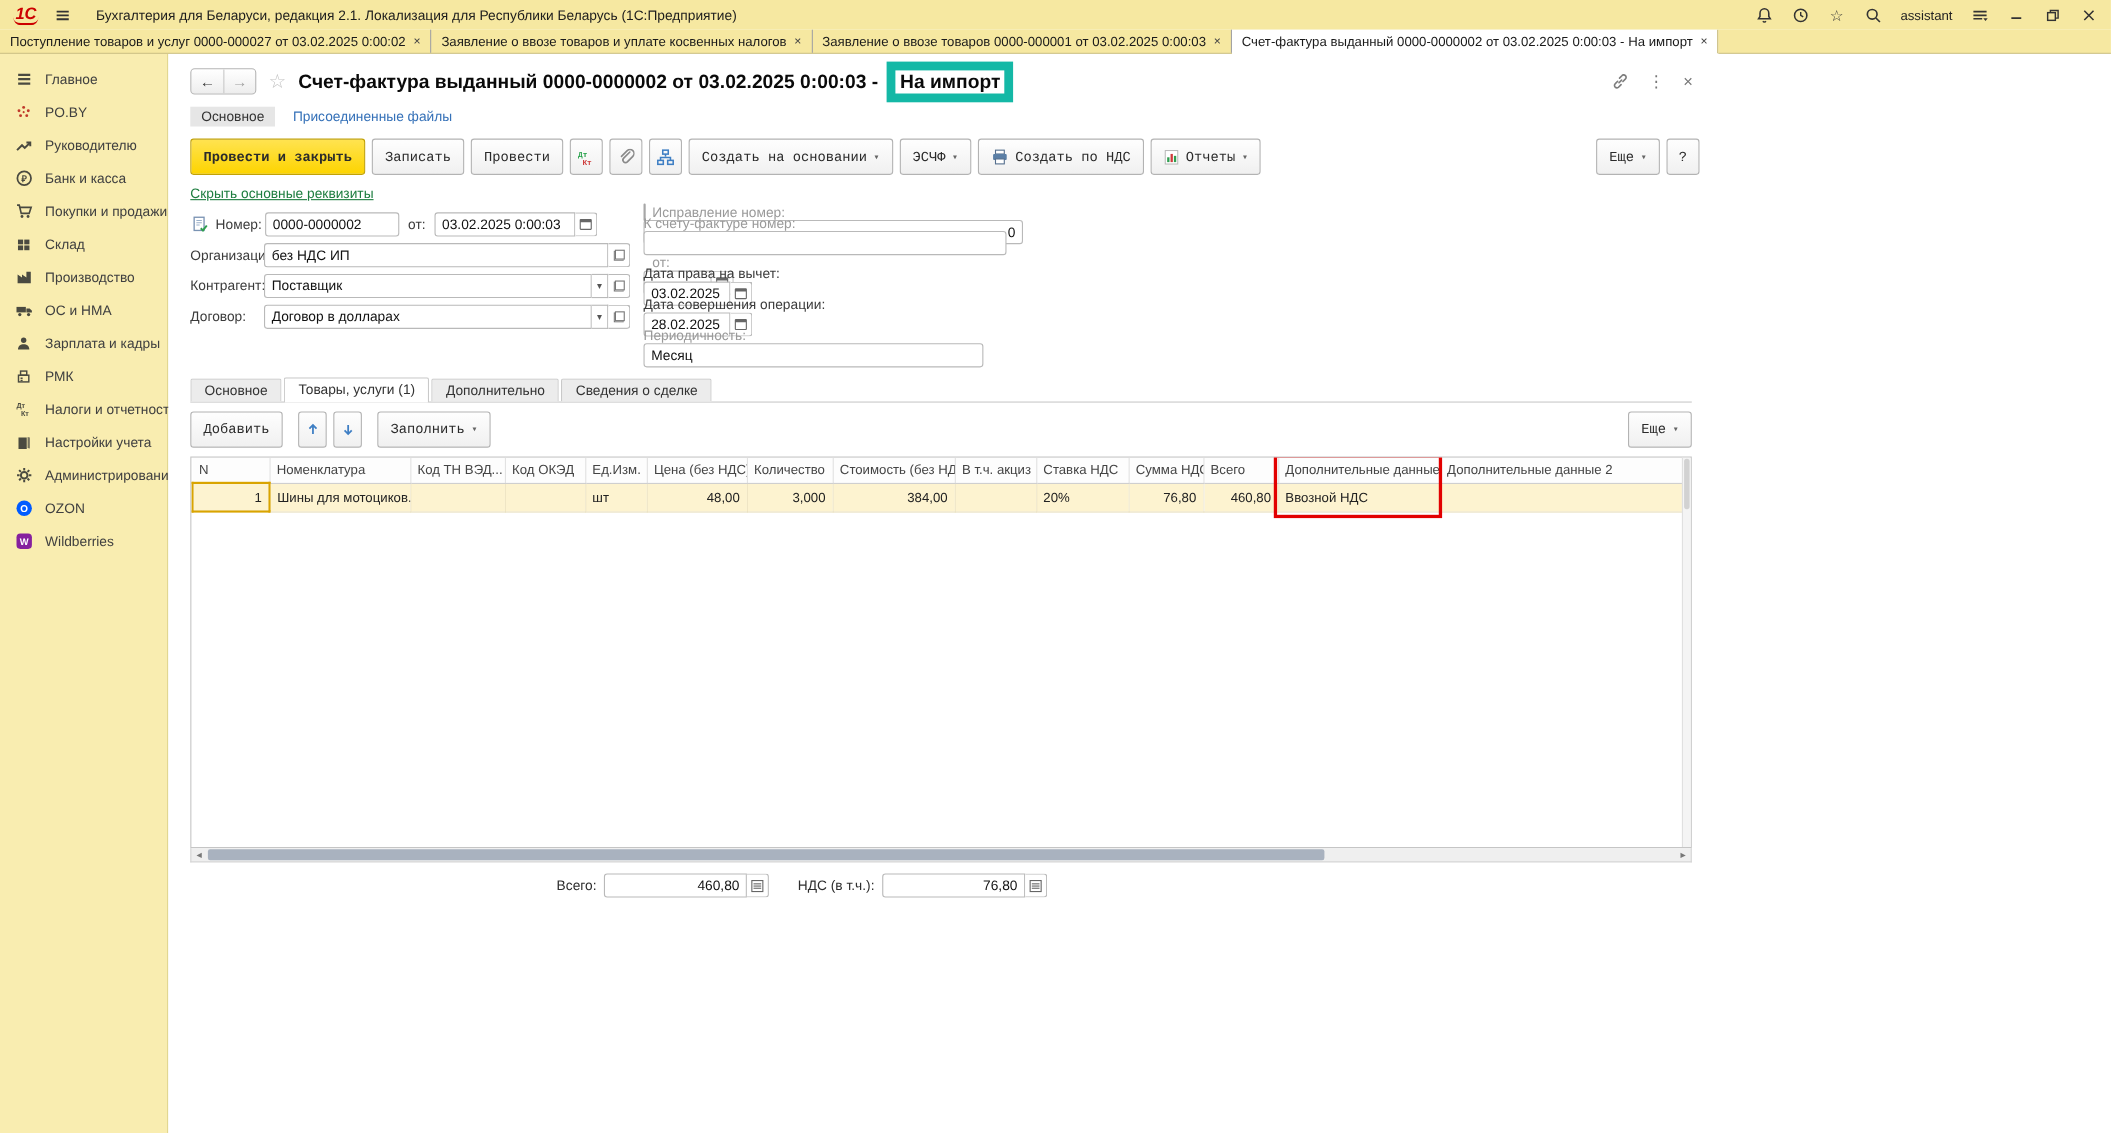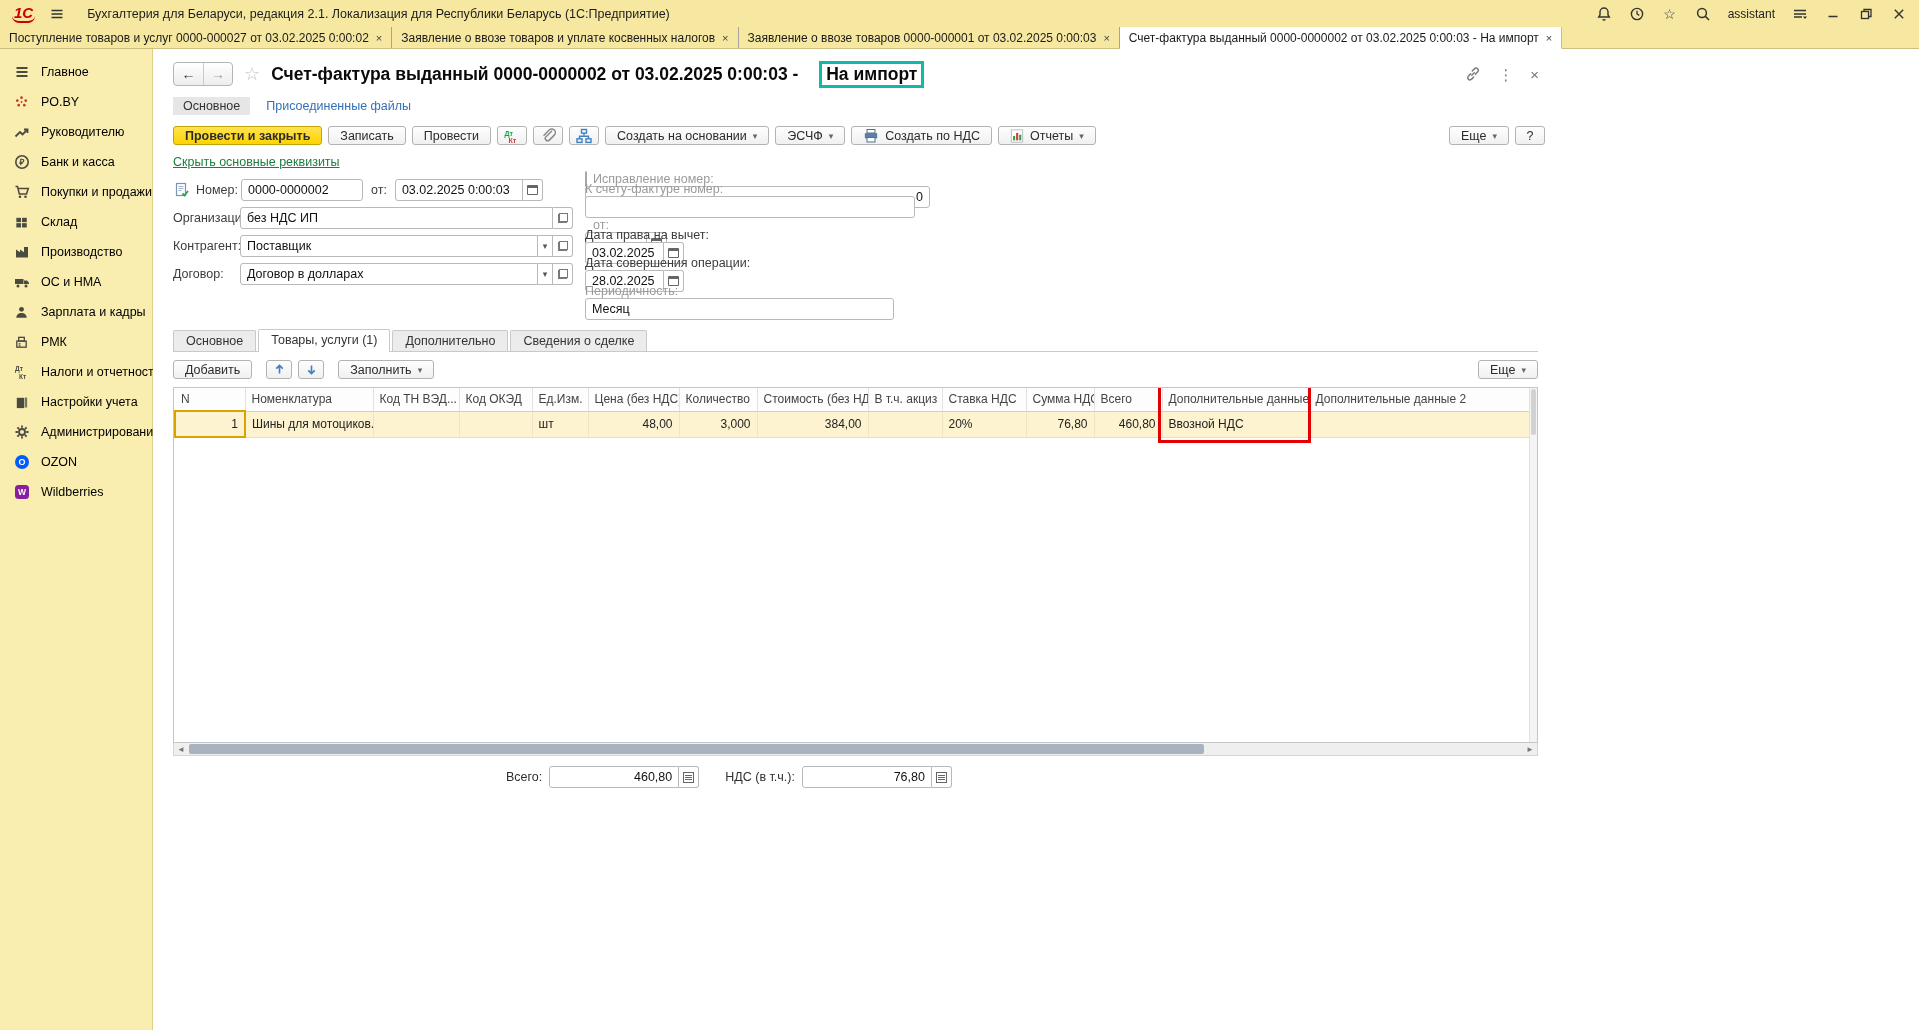--- a/index.html
+++ b/index.html
@@ -19,44 +19,44 @@
 
   
   .tabbar { height:22px; background:#f6e8a1; display:flex; border-bottom:1px solid #cbbf83; font-size:12px; }
   .tab { display:flex; align-items:center; gap:7px; padding:0 9px; border-right:1px solid #a3a3a3; color:#1a1a1a; white-space:nowrap; cursor:pointer; }
   .tab .x { color:#444; font-size:11px; }
   .tab.active { background:#fff; margin-bottom:-1px; border-bottom:1px solid #fff; border-right:1px solid #cbbf83; }
 
   
   .app { display:flex; height:981px; }
   .sidebar { width:153px; background:#f9edb0; border-right:1px solid #ddd189; padding-top:8px; flex:none; }
-  .side-item { height:30px; display:flex; align-items:center; gap:11px; padding-left:13px; color:#000000; cursor:pointer; white-space:nowrap; }
+  .side-item { height:30px; display:flex; align-items:center; gap:11px; padding-left:13px; color:#404040; cursor:pointer; white-space:nowrap; }
   .side-ico { width:17px; height:17px; flex:none; display:flex; align-items:center; justify-content:center; }
   .content { flex:1; background:#fff; position:relative; overflow:hidden; }
   .form-inner { width:1392px; position:relative; }
 
   
   .title-row { display:flex; align-items:center; gap:8px; margin:9px 0 0 20px; height:32px; }
   .navgroup { display:flex; border:1px solid #b5b5b5; border-radius:4px; overflow:hidden; background:linear-gradient(#fff,#ededed); }
   .nbtn { width:29px; height:22px; display:flex; align-items:center; justify-content:center; font-size:14px; color:#333; cursor:pointer; }
   .nbtn.disabled { color:#a0a0a0; border-left:1px solid #c9c9c9; }
   .fav-star { font-size:18px; color:#c4c4c4; margin:0 3px; cursor:pointer; }
   .page-title { font-size:17.5px; color:#0a0a0a; white-space:nowrap; }
-  .boxed-red { border:3px solid #14b8a6; padding:0 4px; margin-left:16px; display:inline-block; }
+  .boxed-red { border:8px solid #14b8a6; padding:0 4px; margin-left:3px; display:inline-block; }
   .corner-icons { margin-left:auto; display:flex; gap:17px; align-items:center; color:#777; padding-right:6px; }
   .corner-icons .glyph { color:#777; font-size:15px; cursor:pointer; }
 
   .subnav { padding-left:20px; margin-top:5px; display:flex; gap:16px; align-items:center; height:22px; }
   .chip { background:#e6e6e6; padding:2px 10px; color:#333; cursor:pointer; }
   .blue-link { color:#3571b8; cursor:pointer; }
 
   
   .toolbar { padding-left:20px; margin-top:9px; display:flex; gap:6px; align-items:center; }
-  .btn { height:19px; display:inline-flex; align-items:center; gap:6px; padding:0 11px; border:1px solid #b3b3b3; border-radius:3px;
-         background:linear-gradient(#fefefe,#f0f0f0); color:#2b2b2b; white-space:nowrap; cursor:pointer; font-size:12.5px; }
+  .btn { height:33px; display:inline-flex; align-items:center; gap:6px; padding:0 11px; border:1px solid #b3b3b3; border-radius:3px;
+         background:linear-gradient(#fefefe,#f0f0f0); color:#2b2b2b; white-space:nowrap; cursor:pointer; font-size:12.5px;font-family:Liberation Mono, monospace; }
   .btn .caret { font-size:9px; color:#666; }
   .btn.icon-only { width:30px; padding:0; justify-content:center; }
   .btn-primary { background:linear-gradient(#ffe350,#fdd400); border-color:#c2a206; font-weight:700; }
   .gap12 { width:2px; }
 
   .hide-link { margin:10px 0 0 20px; display:inline-block; color:#1d7d3f; text-decoration:underline; cursor:pointer; }
 
   
   .fields { margin-top:7px; padding-left:20px; }
   .frow { display:flex; align-items:center; height:28px; }

